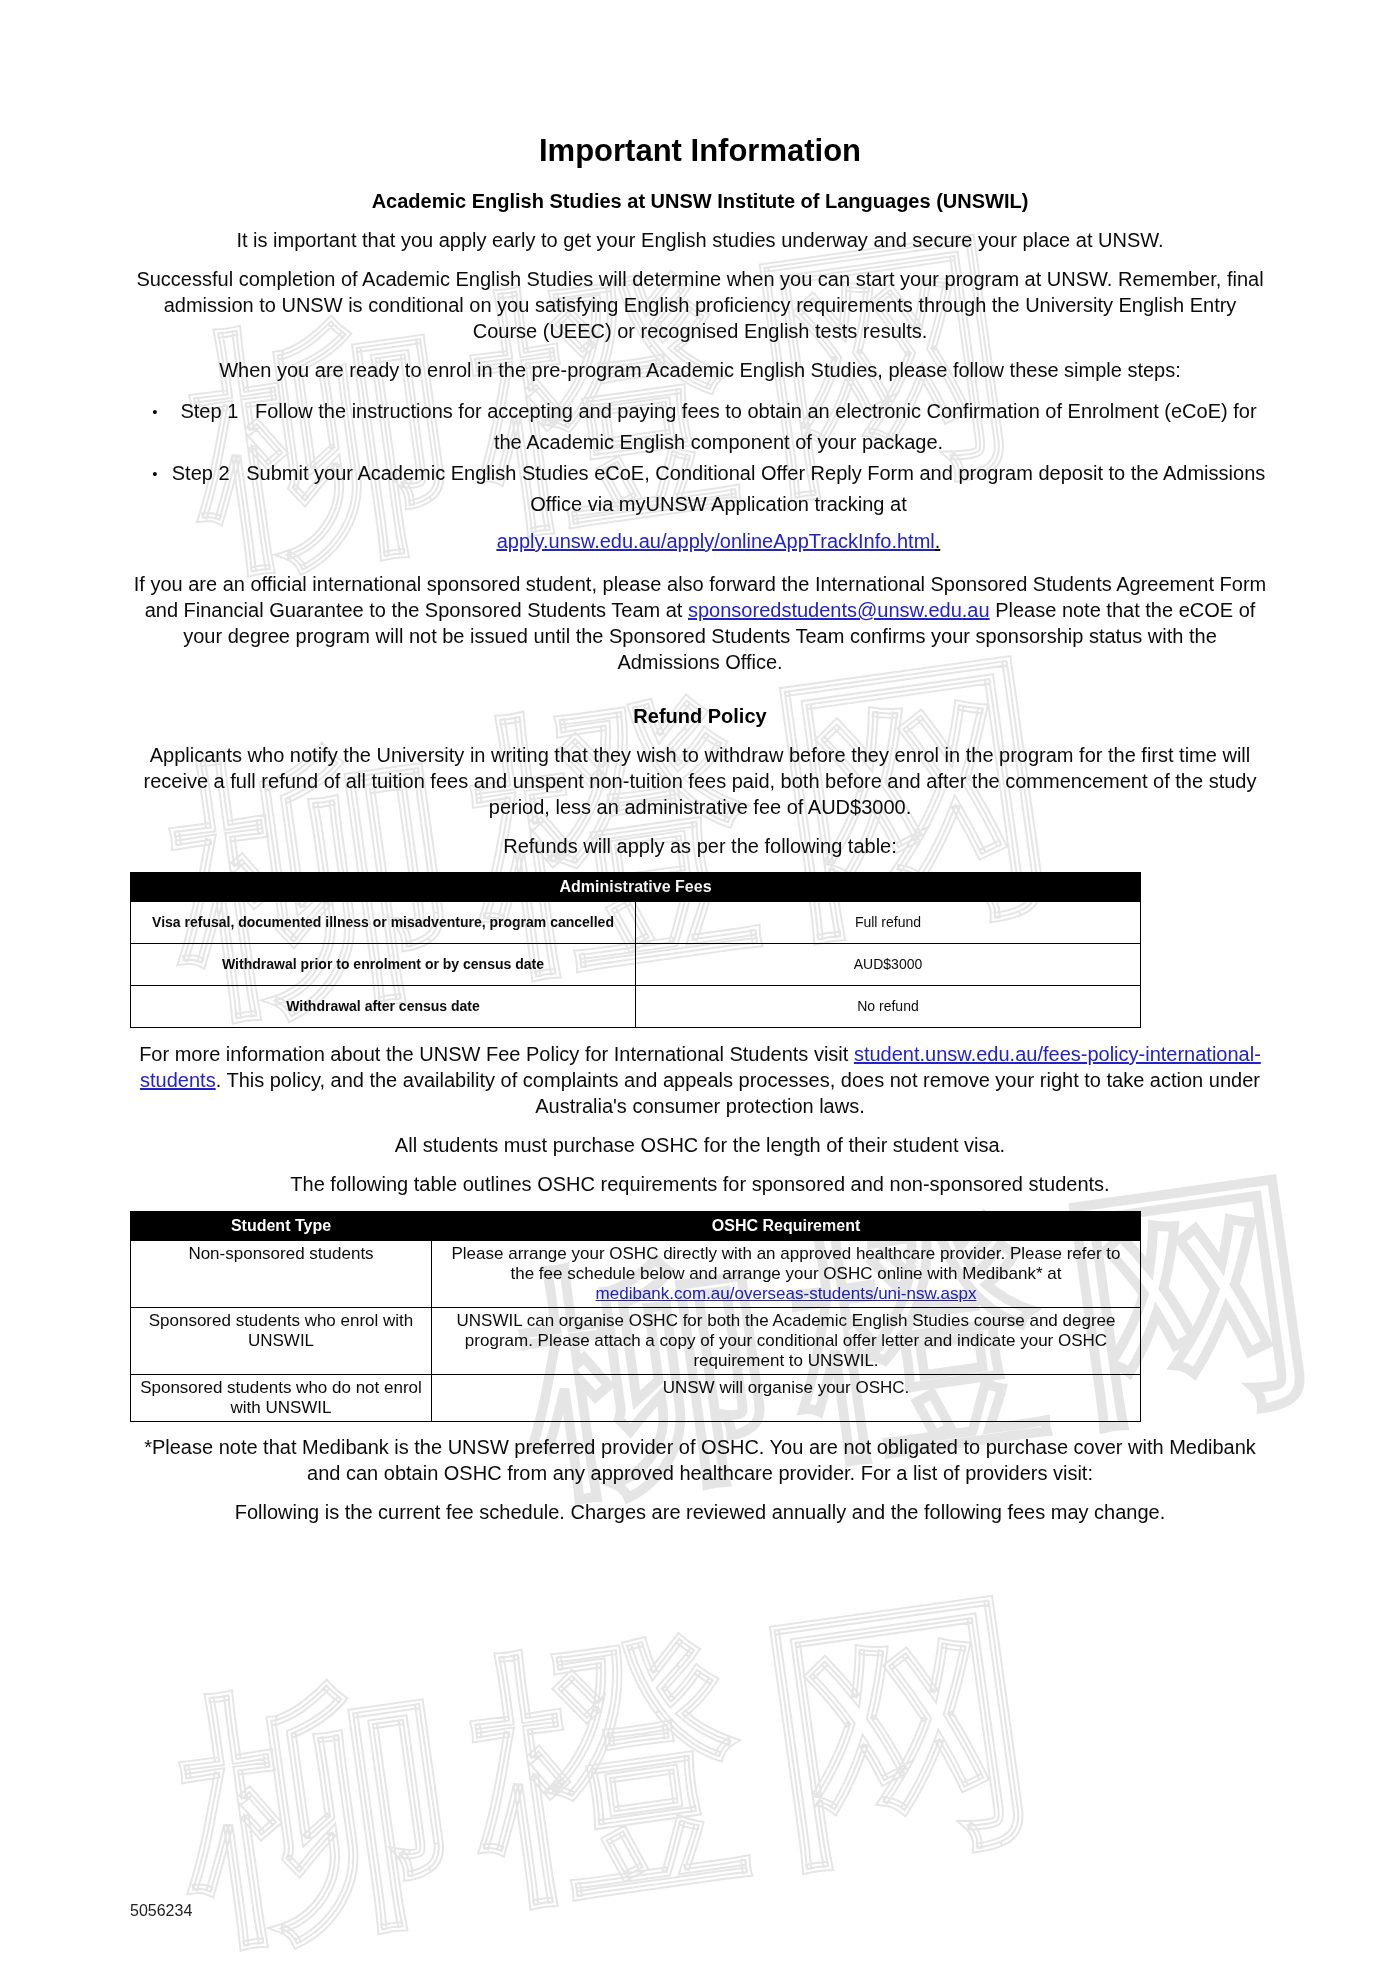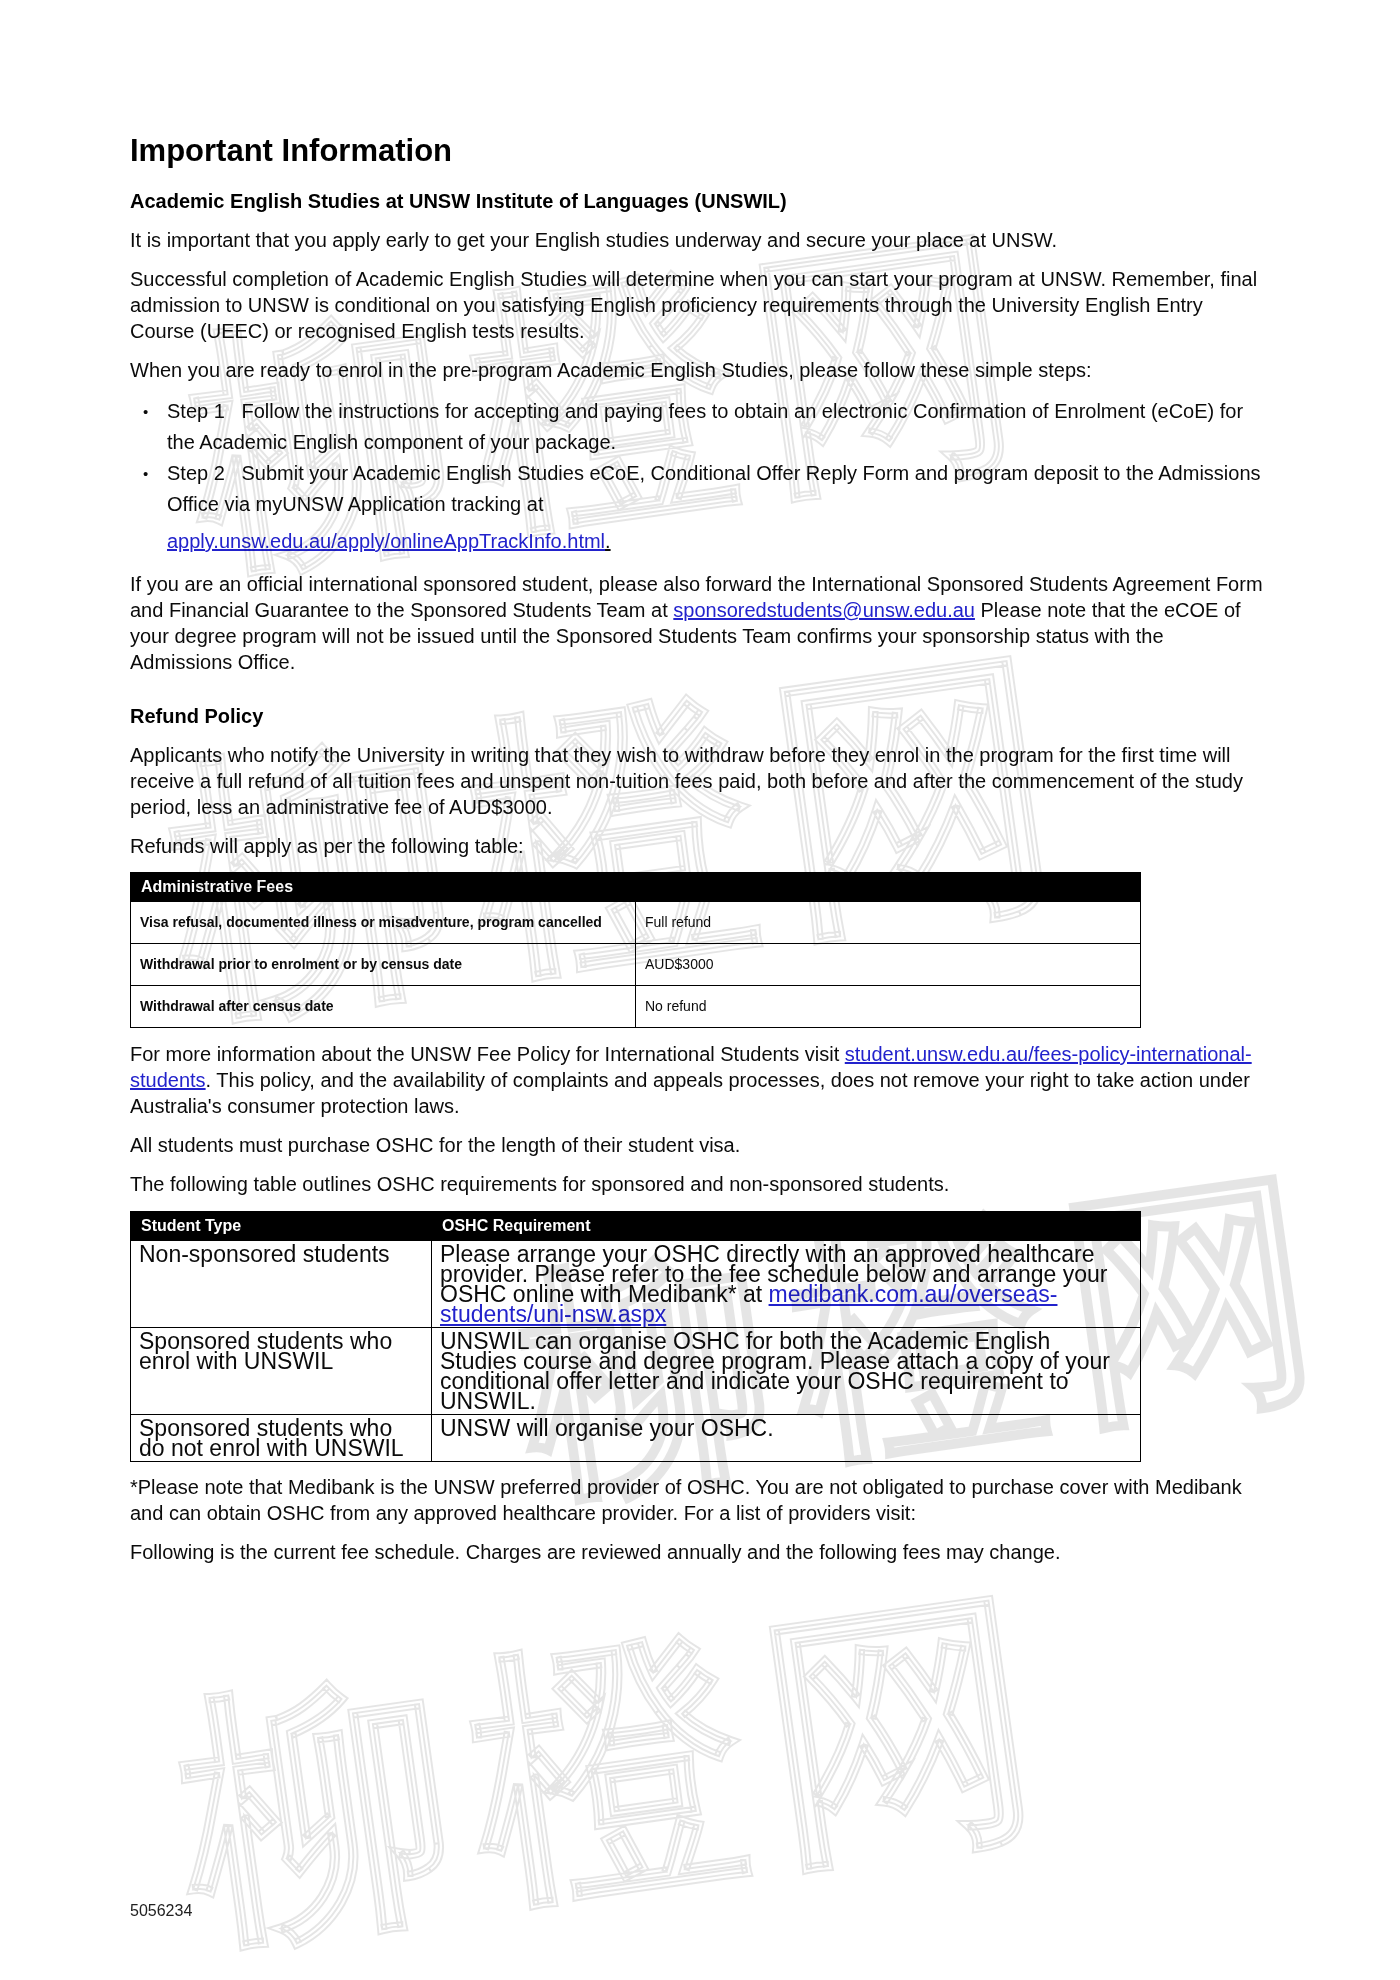--- a/index.html
+++ b/index.html
@@ -1,38 +1,38 @@
 <!DOCTYPE html>
 <html><head>
 <meta charset="utf-8">
 <style>
   html,body{margin:0;padding:0;}
   body{background:#ffffff;font-family:"Liberation Sans", sans-serif;color:#0b0b0b;}
   .page{position:relative;width:1400px;height:1980px;background:#ffffff;overflow:hidden;}
-  .content{position:absolute;left:130px;top:132px;width:1140px;z-index:1;}
+  .content{position:absolute;left:130px;top:132px;width:1140px;z-index:1;text-align:center;}
   h1{font-size:31px;line-height:38px;margin:0;font-weight:bold;color:#000;}
   h2{font-size:20px;line-height:26px;margin:28px 0 13px 0;font-weight:bold;color:#000;}
   h2.first{margin-top:18px;}
   p{font-size:20px;line-height:26px;margin:13px 0;}
   .steps{margin:8px 0 14px 0;}
   .step{display:flex;line-height:31px;font-size:20px;}
   .step .dot{flex:none;width:24px;padding-left:13px;font-size:15px;}
   .step .txt{flex:1;white-space:pre-wrap;}
   .applylink{margin:6px 0 0 37px;line-height:31px;font-size:20px;text-decoration:underline;}
   a{color:#2222cc;text-decoration:underline;cursor:pointer;}
   .linksuffix{color:#0b0b0b;text-decoration:none;}
   table{border-collapse:collapse;width:1011px;table-layout:fixed;}
   .tbl1{margin:6px 0 12px 0;}
   .tbl2{margin:14px 0 10px 0;border-radius:19px;}
   td{border:1.5px solid #000;vertical-align:top;}
   .thead{background:#000;color:#fff;font-weight:bold;font-size:16px;padding:2px 10px;line-height:24px;}
   .tbl1 td.cell{font-size:14px;line-height:21px;padding:10px 9px;}
   .tbl1 td.b{font-weight:bold;}
   .t1c1{width:822px;}
-  .tbl2 td.cell{font-size:23px;line-height:20px;padding:3px 8px;}
+  .tbl2 td.cell{font-size:17px;line-height:20px;padding:3px 8px;}
   .t2c1{width:280px;}
   .footnote{margin-top:12px;}
   .blocklink{display:block;}
   .footer-id{position:absolute;left:130px;top:1902px;font-size:16px;color:#222;z-index:1;}
   .wm{position:absolute;z-index:3;pointer-events:none;font-family:"DejaVu Sans", sans-serif;
       font-weight:bold;color:transparent;-webkit-text-stroke:2px rgba(0,0,0,0.10);
       letter-spacing:24px;transform:rotate(-8deg);white-space:nowrap;}
   .wm1{left:190px;top:230px;font-size:260px;}
   .wm2{left:170px;top:650px;font-size:280px;}
   .wm3{left:520px;top:1170px;font-size:250px;}

